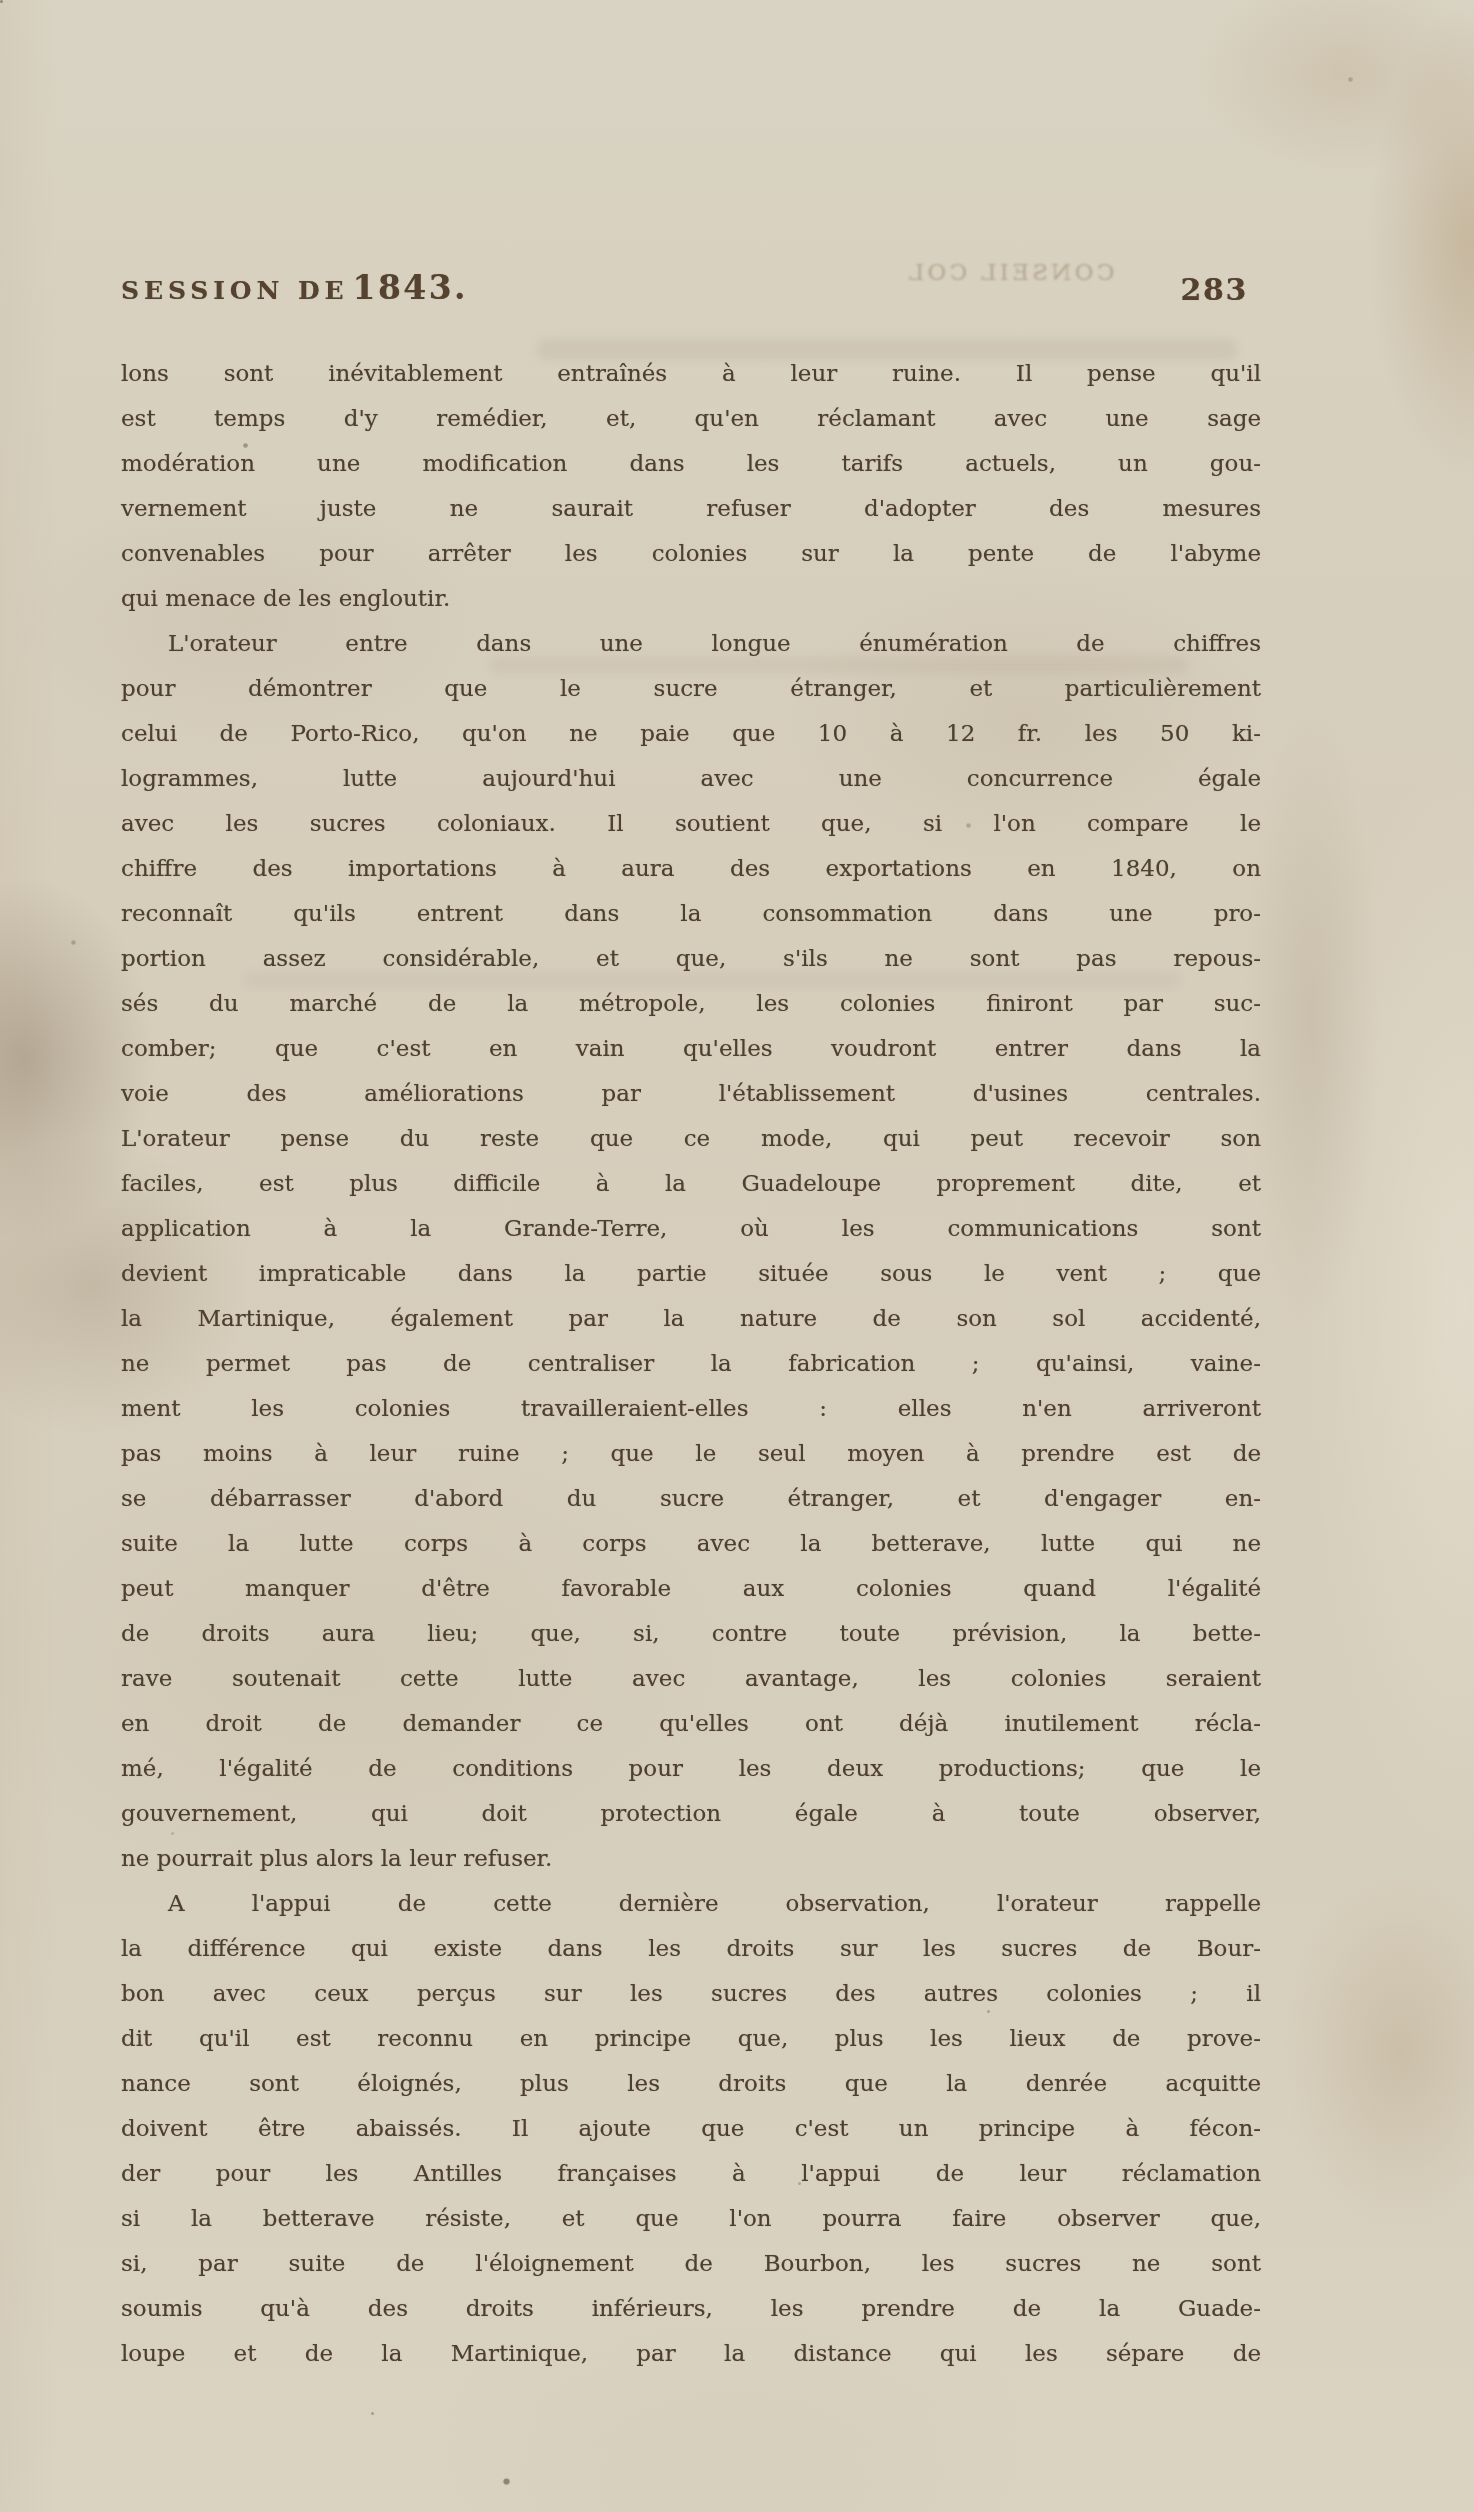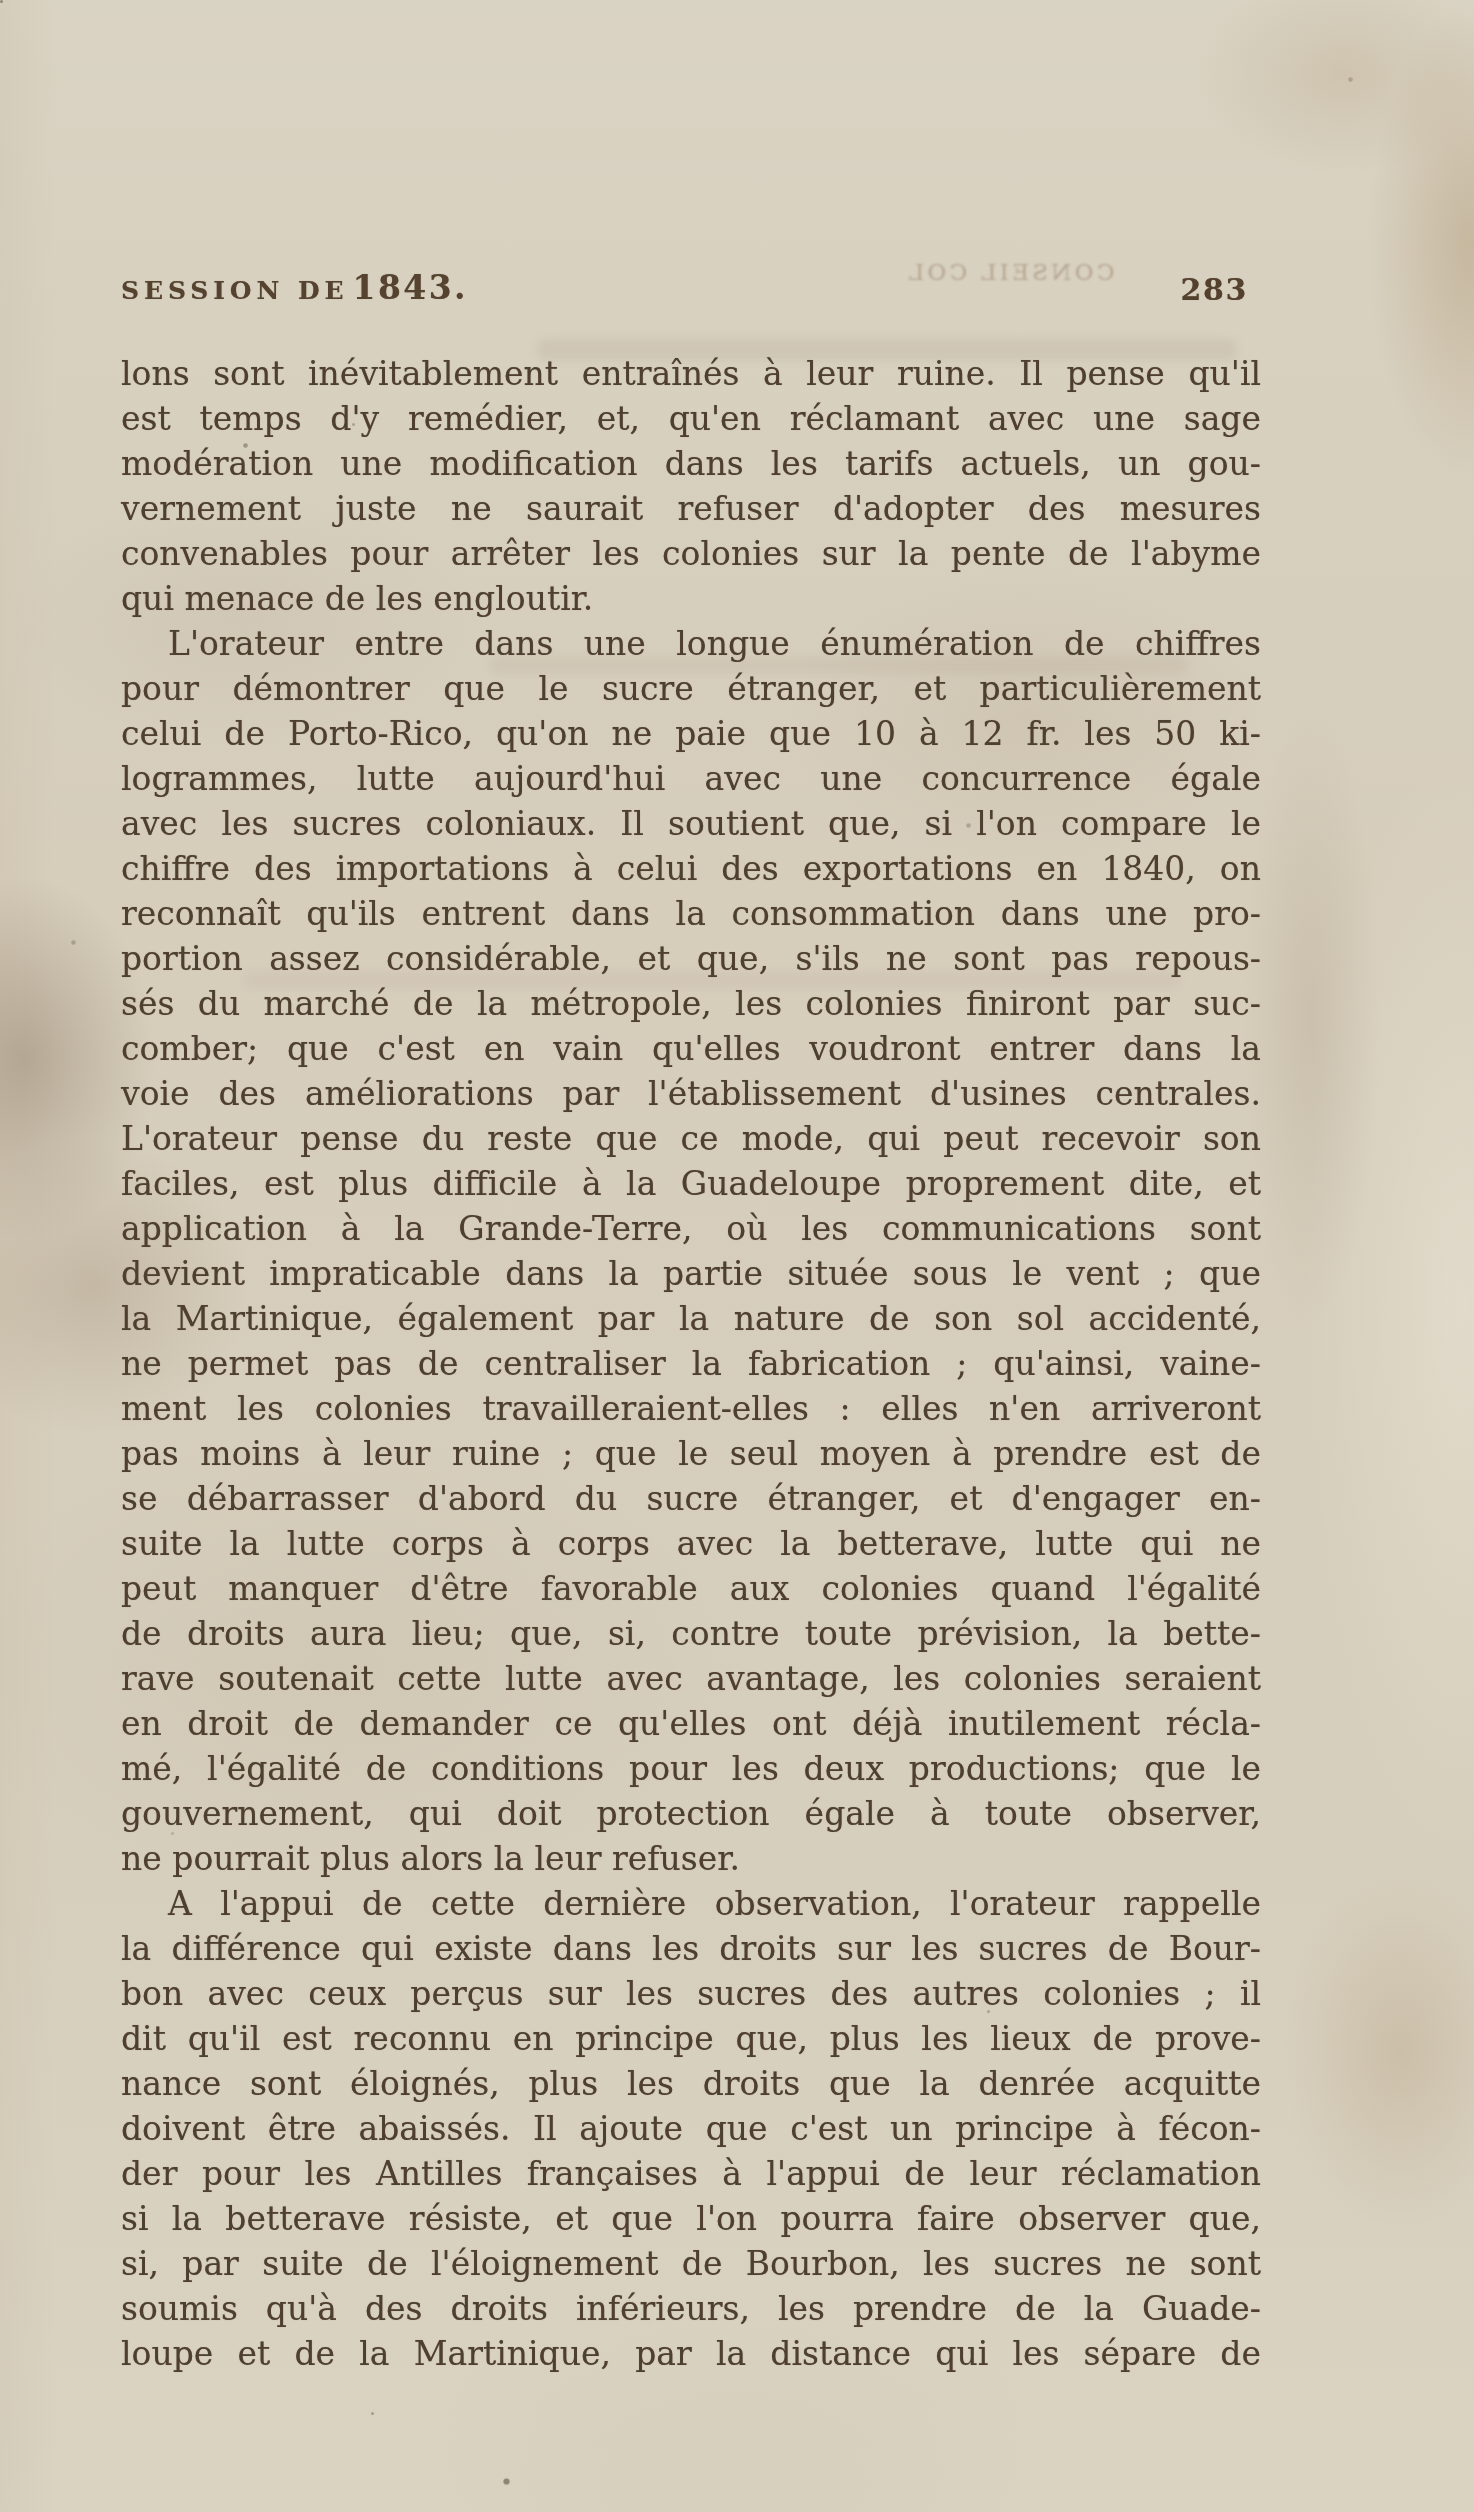--- a/index.html
+++ b/index.html
@@ -52,21 +52,21 @@
   .rt-caps{font-size:25px;letter-spacing:4.9px;font-weight:bold;}
   .rt-year{font-size:33px;letter-spacing:2.4px;font-weight:bold;}
   .pagenum{
     position:absolute;right:13px;bottom:3.3px;
     font-size:30px;letter-spacing:1.6px;font-weight:bold;
     color:#53412d;text-shadow:0 0 0.8px rgba(85,67,47,.45);
   }
   .textblock{
     position:absolute;left:121px;top:351px;width:1140px;
     color:#4e3f2e;
-    font-size:33px;line-height:45px;
+    font-size:23px;line-height:45px;
     text-shadow:0 0 0.8px rgba(78,63,46,.45);
   }
   .paragraph{margin:0;}
   .line{text-align:justify;text-align-last:justify;white-space:normal;}
   .line.short{text-align-last:left;}
   .line.first{text-indent:47px;}
   .speck-layer{position:absolute;left:0;top:0;width:3.3px;height:3.3px;border-radius:50%;
     background:rgba(90,74,56,.55);
     box-shadow:
       244px 444px 0 0.8px rgba(90,74,56,.45),
@@ -108,21 +108,21 @@
         <div class="line">vernement juste ne saurait refuser d'adopter des mesures</div>
         <div class="line">convenables pour arrêter les colonies sur la pente de l'abyme</div>
         <div class="line short">qui menace de les engloutir.</div>
       </div>
       <div class="paragraph">
         <div class="line first">L'orateur entre dans une longue énumération de chiffres</div>
         <div class="line">pour démontrer que le sucre étranger, et particulièrement</div>
         <div class="line">celui de Porto-Rico, qu'on ne paie que 10 à 12 fr. les 50 ki-</div>
         <div class="line">logrammes, lutte aujourd'hui avec une concurrence égale</div>
         <div class="line">avec les sucres coloniaux. Il soutient que, si l'on compare le</div>
-        <div class="line">chiffre des importations à celui des exportations en 1840, on</div>
+        <div class="line">chiffre des importations à aura des exportations en 1840, on</div>
         <div class="line">reconnaît qu'ils entrent dans la consommation dans une pro-</div>
         <div class="line">portion assez considérable, et que, s'ils ne sont pas repous-</div>
         <div class="line">sés du marché de la métropole, les colonies finiront par suc-</div>
         <div class="line">comber; que c'est en vain qu'elles voudront entrer dans la</div>
         <div class="line">voie des améliorations par l'établissement d'usines centrales.</div>
         <div class="line">L'orateur pense du reste que ce mode, qui peut recevoir son</div>
         <div class="line">faciles, est plus difficile à la Guadeloupe proprement dite, et</div>
         <div class="line">application à la Grande-Terre, où les communications sont</div>
         <div class="line">devient impraticable dans la partie située sous le vent ; que</div>
         <div class="line">la Martinique, également par la nature de son sol accidenté,</div>

